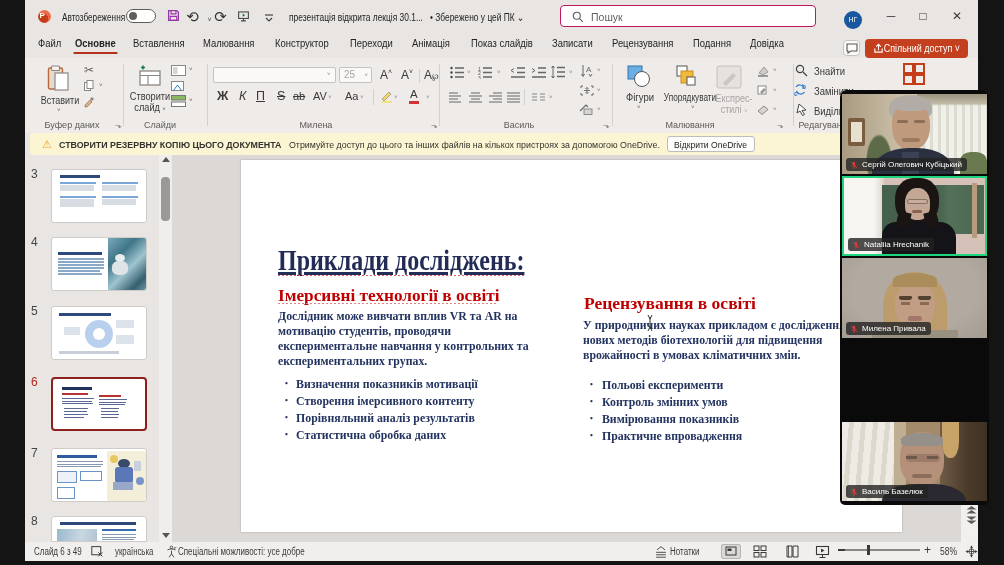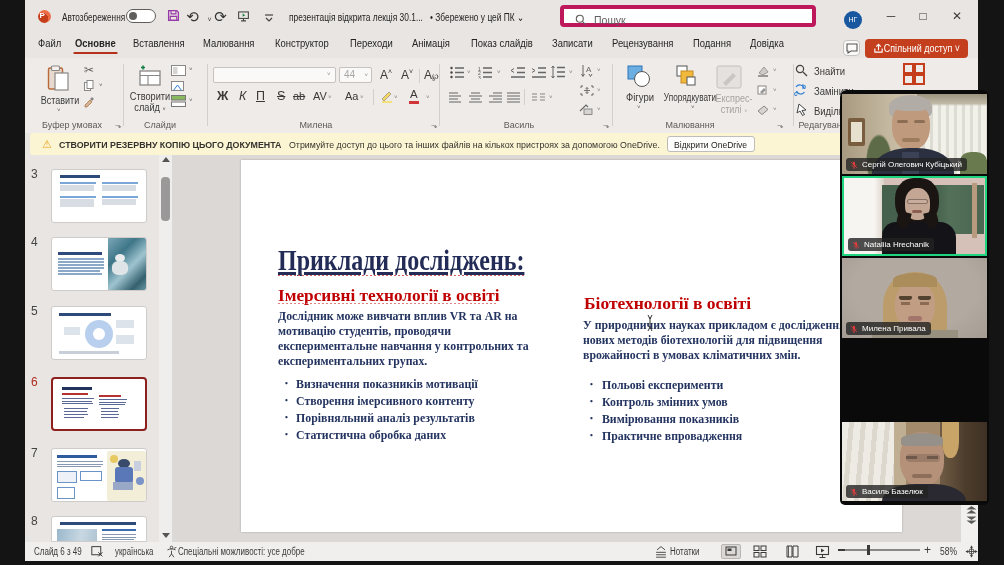--- a/index.html
+++ b/index.html
@@ -12,21 +12,21 @@
   #titlebar { position:absolute; left:0; top:0; width:953px; height:33px; background:#e8e5e3; font-size:11px; color:#252423; }
   .ppticon { position:absolute; left:13px; top:10px; width:13px; height:13px; border-radius:50%;
      background: radial-gradient(circle at 35% 65%, #c43e1c 0 45%, #ed6c47 46% 75%, #ff8f6b 76%); }
   .ppticon:after{ content:"P"; position:absolute; left:1.5px; top:0.5px; color:#fff; font-size:8px; font-weight:bold; }
   #autosave-label { position:absolute; left:37px; top:11px; font-size:10.5px; color:#252423; transform:scaleX(0.78); transform-origin:left top; white-space:nowrap;}
   .toggle { position:absolute; left:101px; top:9px; width:30px; height:14px; border:1px solid #605e5c; border-radius:8px; background:#fff; }
   .toggle .knob { position:absolute; left:2px; top:2px; width:8px; height:8px; border-radius:50%; background:#605e5c; }
   .savebtn { position:absolute; left:142px; top:9px; width:13px; height:13px; }
   .tb-ico { position:absolute; top:9px; width:15px; height:15px; font-size:13px; color:#444; text-align:center; line-height:15px;}
   #doc-title { position:absolute; left:264px; top:11px; font-size:10.5px; color:#252423; white-space:nowrap;}
-  #searchbox { position:absolute; left:535px; top:5px; width:256px; height:22px; background:#fff; border:4px solid #be185d; border-radius:4px; font-size:10.5px; color:#616161; }
+  #searchbox { position:absolute; left:535px; top:5px; width:256px; height:22px; background:#fff; border:1px solid #be185d; border-radius:4px; font-size:10.5px; color:#616161; }
   #searchbox span.txt { position:absolute; left:30px; top:5px; }
   #avatar { position:absolute; left:819px; top:11px; width:18px; height:18px; border-radius:50%; background:#19579e; color:#fff; font-size:7px; text-align:center; line-height:18px; }
   .winbtn { position:absolute; top:0; width:32px; height:32px; color:#3b3a39; font-size:12px; text-align:center; line-height:32px;}
   
   #tabs { position:absolute; left:0; top:33px; width:953px; height:25px; font-size:11.5px; color:#252423; }
   #tabs .tab { position:absolute; top:4px; transform:scaleX(0.82); transform-origin:left top; white-space:nowrap; }
   #tabs .active { font-weight:bold; }
   #tabs .active:after { content:""; position:absolute; left:-2px; right:-2px; bottom:-5px; height:2.5px; background:#b5311c; border-radius:2px;}
   #sharebtn { position:absolute; left:840px; top:6px; width:103px; height:19px; background:#c33f1d; border-radius:4px; color:#fff; font-size:10.5px; text-align:center; line-height:19px; }
   #commentbtn { position:absolute; left:818px; top:7px; width:17px; height:16px; border:1px solid #c6c2c0; border-radius:4px; background:#fbfaf9;}
@@ -133,21 +133,21 @@
       <div class="abs" style="left:59px; top:5px; font-size:12px; color:#5a5856;">✂</div>
       <div class="abs" style="left:59px; top:22px; width:10px; height:11px;"><svg width="10" height="11">
             <rect x="0.5" y="2.5" width="6" height="8" fill="#fff" stroke="#8a8886"></rect>
             <rect x="3" y="0.5" width="6" height="8" fill="#fff" stroke="#8a8886"></rect>
           </svg></div>
       <div class="abs" style="left:74px; top:24px; font-size:6px; color:#555;">˅</div>
       <div class="abs" style="left:58px; top:38px; width:12px; height:12px;"><svg width="12" height="12">
             <path d="M2 9l5-5 2 2-5 5H2z" fill="#d8b291" stroke="#a87b4e" stroke-width="0.8"></path>
             <path d="M7 3l2-2 2 2-2 2z" fill="#8a8886"></path>
           </svg></div>
-      <div class="rlabel" style="left:47px;">Буфер умовах</div>
+      <div class="rlabel" style="left:47px;">Буфер даних</div>
       <div class="flyout" style="left:90px;">⬎</div>
       <div class="rdiv" style="left:98px;"></div>
 
       <div class="abs" style="left:112px; top:6px; width:26px; height:24px;">
         <svg width="26" height="24" viewBox="0 0 26 24">
             <path d="M6 5.5v-4M4 3.5h4" stroke="#107c41" stroke-width="1.5"></path>
             <rect x="3" y="7" width="20" height="14" fill="#fff" stroke="#8a8886" stroke-width="1.3"></rect>
             <path d="M3 11.5h20M11 11.5v9.5" stroke="#8a8886" stroke-width="1.1"></path>
           </svg>
       </div>
@@ -165,21 +165,21 @@
             <rect x="0.5" y="0.5" width="14" height="4.5" fill="#88b860" stroke="#777"></rect>
             <rect x="0.5" y="7" width="14" height="4.5" fill="#fff" stroke="#777"></rect>
           </svg></div>
       <div class="abs" style="left:164px; top:39px; font-size:6px; color:#555;">˅</div>
       <div class="rlabel" style="left:135px;">Слайди</div>
       <div class="rdiv" style="left:182px;"></div>
 
       <div class="abs" style="left:188px; top:9px; width:123px; height:16px; background:#faf9f8; border:1px solid #c6c2c0; border-radius:2px;"></div>
       <div class="abs" style="left:302px; top:13px; font-size:6px; color:#888;">˅</div>
       <div class="abs" style="left:314px; top:9px; width:33px; height:16px; background:#faf9f8; border:1px solid #c6c2c0; border-radius:2px; font-size:10px; color:#a8a6a4;">
-          <span style="position:absolute; left:4px; top:1px;">44</span>
+          <span style="position:absolute; left:4px; top:1px;">25</span>
           <span style="position:absolute; right:3px; top:4px; font-size:6px; color:#888;">˅</span>
         </div>
       <div class="abs" style="left:355px; top:10px; font-size:12px; color:#3b3a39;">A<span style="font-size:7px; vertical-align:5px;">˄</span></div>
       <div class="abs" style="left:376px; top:10px; font-size:12px; color:#3b3a39;">A<span style="font-size:7px; vertical-align:5px;">˅</span></div>
       <div class="abs" style="left:394px; top:11px; width:1px; height:14px; background:#d3cfcd;"></div>
       <div class="abs" style="left:399px; top:10px; font-size:12px; color:#3b3a39;">A<span style="font-size:8px;">℘</span></div>
       <div class="abs" style="left:192px; top:31px; font-size:12.5px; font-weight:bold; color:#3b3a39;">Ж</div>
       <div class="abs" style="left:214px; top:31px; font-size:12.5px; font-style:italic; color:#3b3a39;">К</div>
       <div class="abs" style="left:231px; top:31px; font-size:12.5px; text-decoration:underline; color:#3b3a39;">П</div>
       <div class="abs" style="left:252px; top:31px; font-size:12.5px; text-decoration:line-through; color:#3b3a39;">S</div>
@@ -336,21 +336,21 @@
     <div id="slide">
       <div class="abs" style="left:37px; top:83px; font-size:30px; font-weight:bold; color:#232c56; text-decoration:underline; transform:scaleX(0.80); transform-origin:left top; white-space:nowrap;">Приклади досліджень:</div>
       <div class="abs" style="left:37px; top:125px; font-size:17.5px; font-weight:bold; color:#c00000; transform:scaleX(0.985); transform-origin:left top; white-space:nowrap;">Імерсивні технології в освіті</div>
       <div class="abs" style="left:37px; top:148px; font-size:13px; font-weight:bold; color:#243460; line-height:15px; transform:scaleX(0.91); transform-origin:left top; white-space:nowrap;">Дослідник може вивчати вплив VR та AR на<br>мотивацію студентів, проводячи<br>експериментальне навчання у контрольних та<br>експериментальних групах.</div>
       <div class="abs" style="left:44px; top:215px; font-size:13px; font-weight:bold; color:#243460; line-height:17px; transform:scaleX(0.91); transform-origin:left top; white-space:nowrap;">
         <div><span style="font-size:9px; vertical-align:2px;">•</span><span style="padding-left:9px;">Визначення показників мотивації</span></div>
         <div><span style="font-size:9px; vertical-align:2px;">•</span><span style="padding-left:9px;">Створення імерсивного контенту</span></div>
         <div><span style="font-size:9px; vertical-align:2px;">•</span><span style="padding-left:9px;">Порівняльний аналіз результатів</span></div>
         <div><span style="font-size:9px; vertical-align:2px;">•</span><span style="padding-left:9px;">Статистична обробка даних</span></div>
       </div>
-      <div class="abs" style="left:343px; top:133px; font-size:17.5px; font-weight:bold; color:#c00000;">Біотехнології в освіті</div>
+      <div class="abs" style="left:343px; top:133px; font-size:17.5px; font-weight:bold; color:#c00000;">Рецензування в освіті</div>
       <div class="abs" style="left:342px; top:157px; font-size:13px; font-weight:bold; color:#243460; line-height:15px; transform:scaleX(0.91); transform-origin:left top; white-space:nowrap;">У природничих науках прикладом є дослідження<br>нових методів біотехнологій для підвищення<br>врожайності в умовах кліматичних змін.</div>
       <div class="abs" style="left:349px; top:216px; font-size:13px; font-weight:bold; color:#243460; line-height:17px; transform:scaleX(0.91); transform-origin:left top; white-space:nowrap;">
         <div><span style="font-size:9px; vertical-align:2px;">•</span><span style="padding-left:10px;">Польові експерименти</span></div>
         <div><span style="font-size:9px; vertical-align:2px;">•</span><span style="padding-left:10px;">Контроль змінних умов</span></div>
         <div><span style="font-size:9px; vertical-align:2px;">•</span><span style="padding-left:10px;">Вимірювання показників</span></div>
         <div><span style="font-size:9px; vertical-align:2px;">•</span><span style="padding-left:10px;">Практичне впровадження</span></div>
       </div>
       <div class="abs" style="left:37px; top:114.5px; width:246px; height:1.5px; background:repeating-linear-gradient(90deg,#d96060 0 2px, rgba(217,96,96,0) 2px 4px);"></div>
       <div class="abs" style="left:37px; top:143px; width:218px; height:1.2px; background:repeating-linear-gradient(90deg,#e08080 0 2px, rgba(224,128,128,0) 2px 4px);"></div>
       <div class="abs" style="left:404px; top:155px;"><svg width="10" height="16" viewBox="0 0 10 16">

